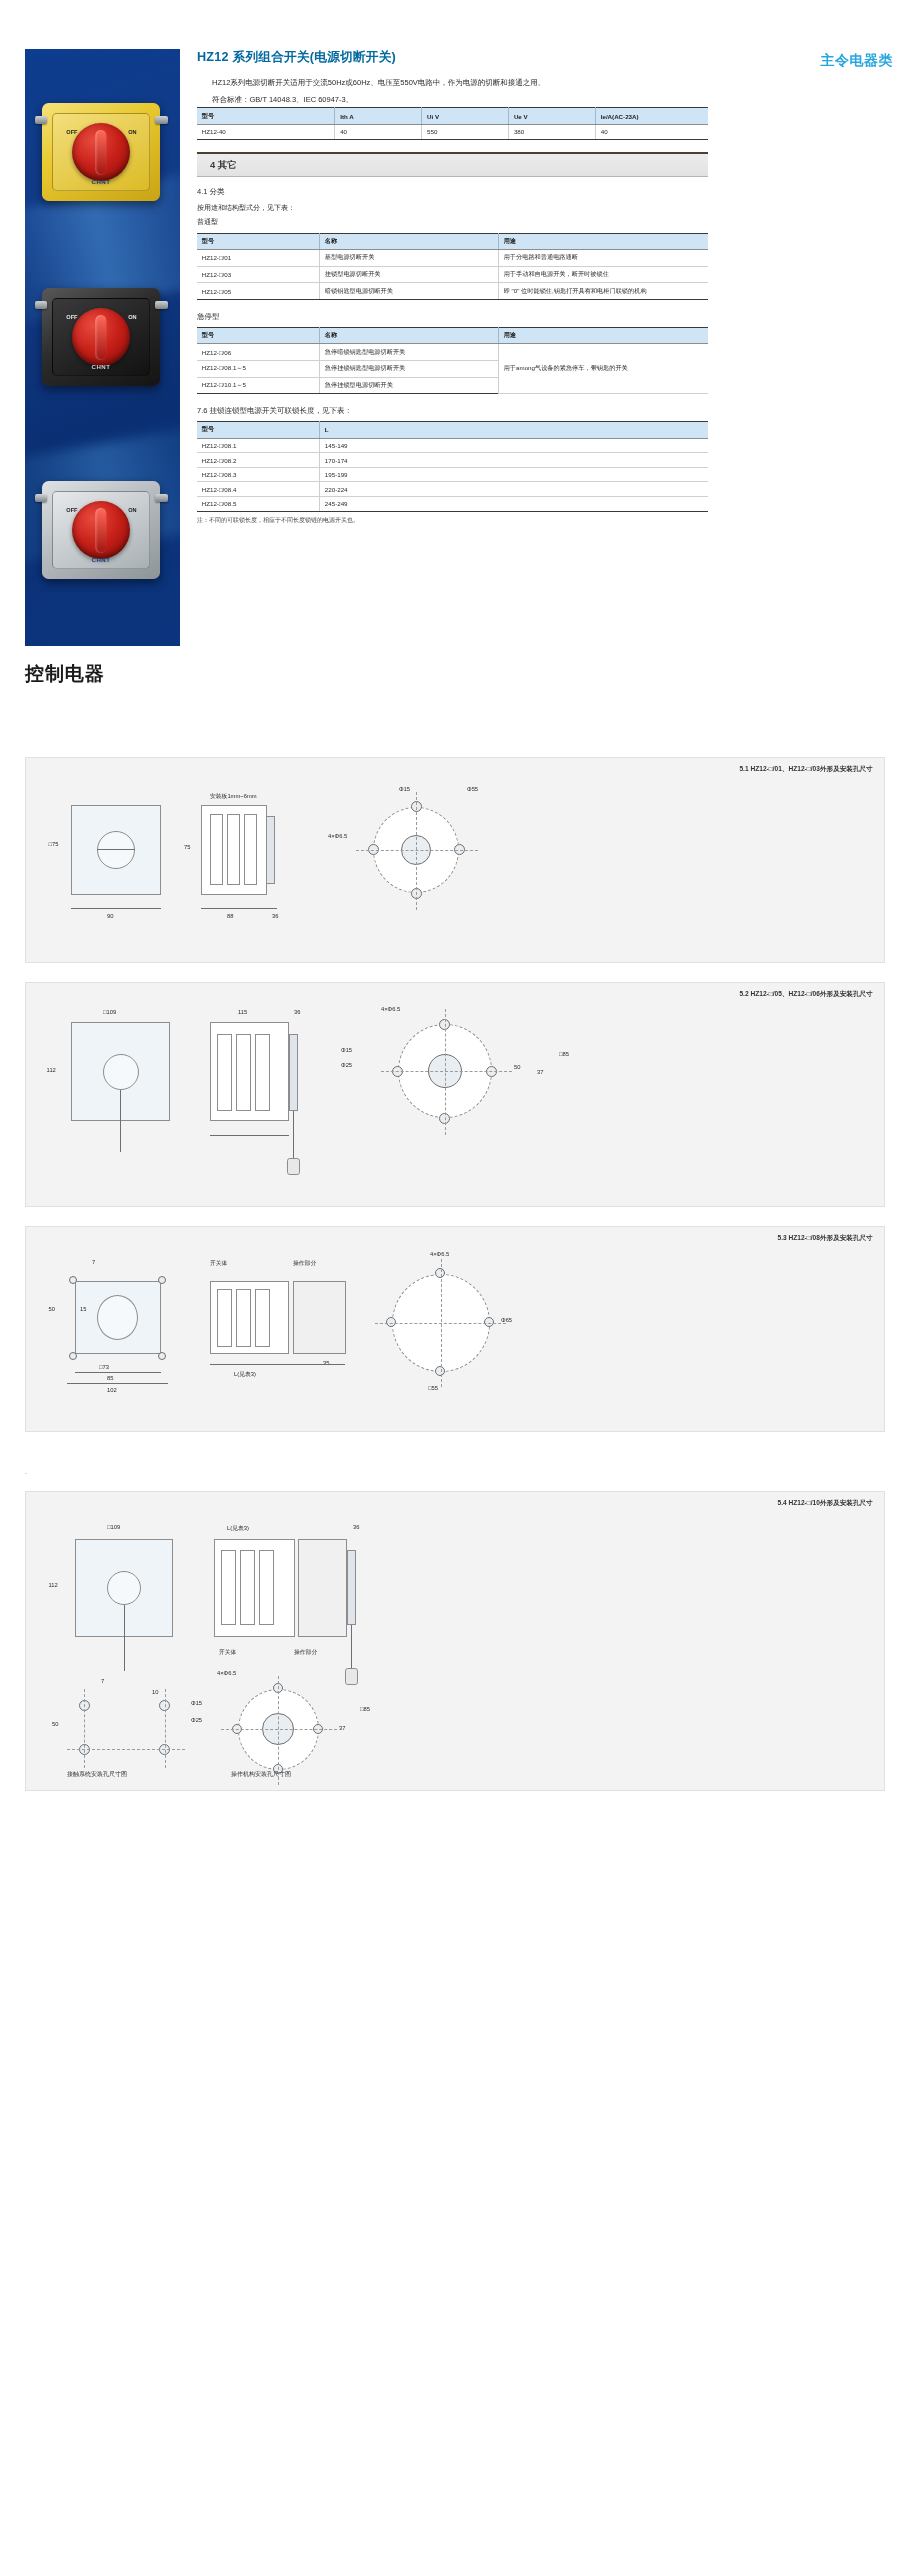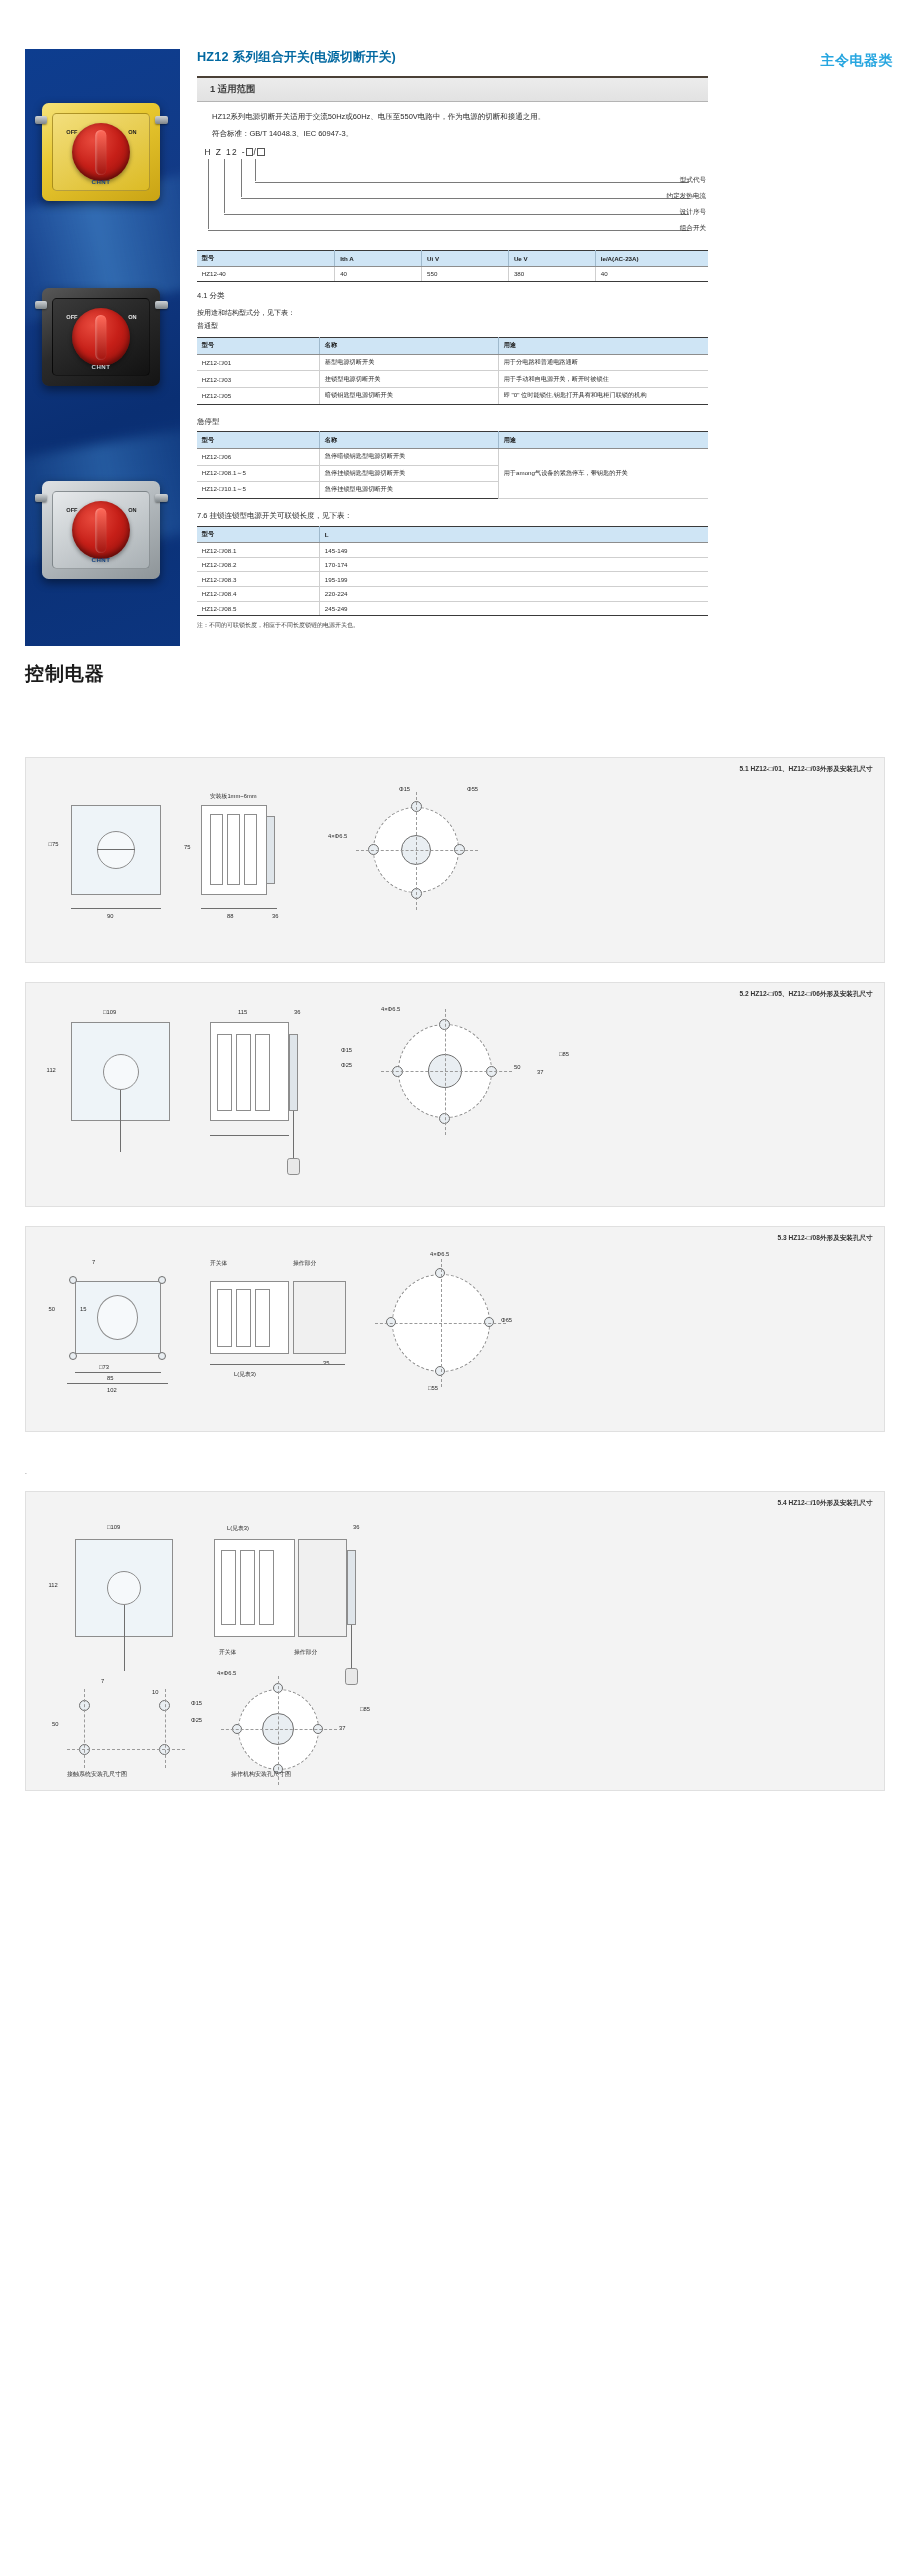--- a/index.html
+++ b/index.html
@@ -202,44 +202,24 @@
         <div class="lug" style="left:-7.5px;top:13px"></div>
         <div class="lug" style="right:-7.5px;top:13px"></div>
       </div>
     </div>
   </div>
 
   <div class="content">
 
     <div class="doc-title">HZ12 系列组合开关(电源切断开关)</div>
 
-    <div class="sec-head">1 适用范围</div>
     <p class="body-p">HZ12系列电源切断开关适用于交流50Hz或60Hz、电压至550V电路中，作为电源的切断和接通之用。</p>
     <p class="body-p" style="margin-top:1.9px">符合标准：GB/T 14048.3、IEC 60947-3。</p>
 
 
-    <div class="model-wrap">
-      <div class="model-code">
-        <span>H Z 12 -</span><span class="sqbox"></span>/<span class="sqbox"></span>
-      </div>
-
-      <div class="mline" style="left:11.3px;  top:12.2px; width:0.9px; height:70px;"></div>
-      <div class="mline" style="left:11.3px;  top:83px; width:481px; height:0.9px;"></div>
-      <div class="mline" style="left:27px;  top:12.2px; width:0.9px; height:54px;"></div>
-      <div class="mline" style="left:27px;  top:67px; width:465px; height:0.9px;"></div>
-      <div class="mline" style="left:44px;  top:12.2px; width:0.9px; height:38px;"></div>
-      <div class="mline" style="left:44px;  top:51px; width:449px; height:0.9px;"></div>
-      <div class="mline" style="left:58px;  top:12.2px; width:0.9px; height:22.5px;"></div>
-      <div class="mline" style="left:58px;  top:35px; width:434px; height:0.9px;"></div>
-
-      <div class="mlbl" style="top:29px">型式代号</div>
-      <div class="mlbl" style="top:45px">约定发热电流</div>
-      <div class="mlbl" style="top:61px">设计序号</div>
-      <div class="mlbl" style="top:77px">组合开关</div>
-    </div>
 
 
     <table class="t">
       <thead>
         <tr>
           <th class="div" style="width:27%">型号</th>
           <th class="div" style="width:17%">Ith    A</th>
           <th class="div" style="width:17%">Ui    V</th>
           <th class="div" style="width:17%">Ue    V</th>
           <th style="width:22%">Ie/A(AC-23A)</th>
@@ -249,20 +229,21 @@
         <tr>
           <td class="div">HZ12-40</td>
           <td class="div">40</td>
           <td class="div">550</td>
           <td class="div">380</td>
           <td>40</td>
         </tr>
       </tbody>
     </table>
 
+    <div class="sec-head" style="margin-top:12.2px">4 其它</div>
 
     <div class="subhead">4.1 分类</div>
     <div class="small-p">按用途和结构型式分，见下表：</div>
     <div class="small-p" style="margin-bottom:4.7px">普通型</div>
 
     <table class="t">
       <thead>
         <tr>
           <th class="div" style="width:24%">型号</th>
           <th class="div" style="width:35%">名称</th>

